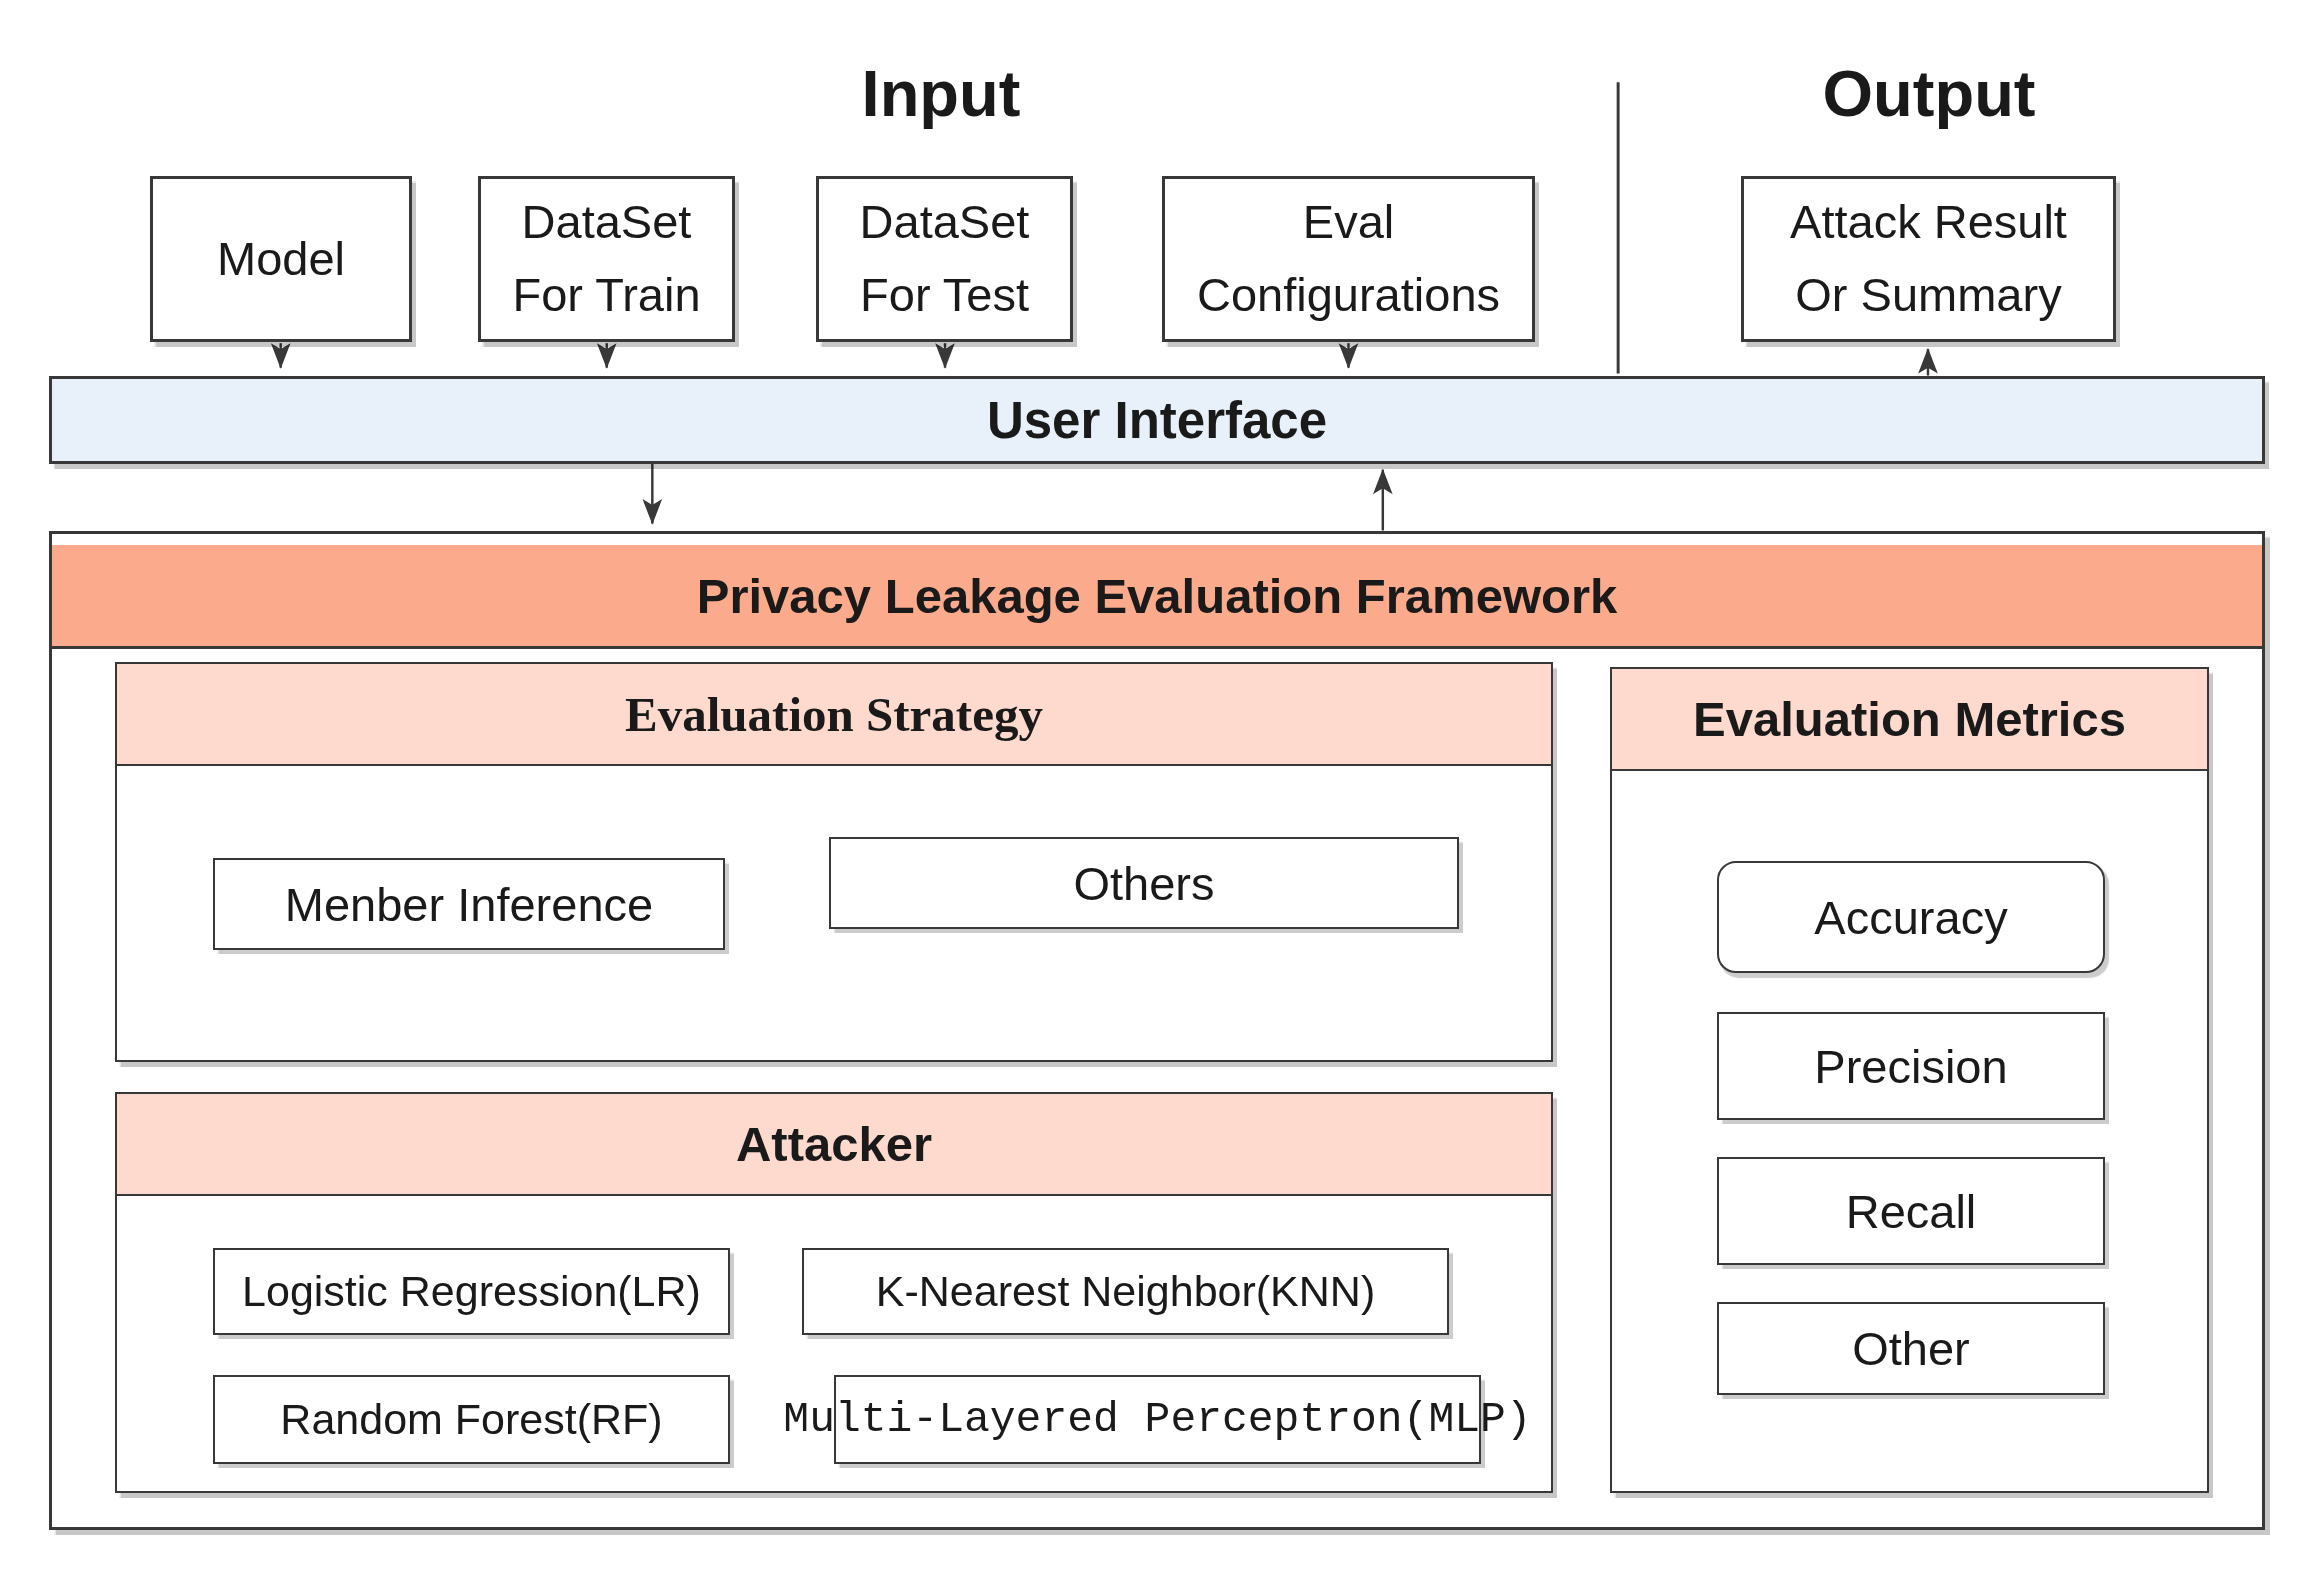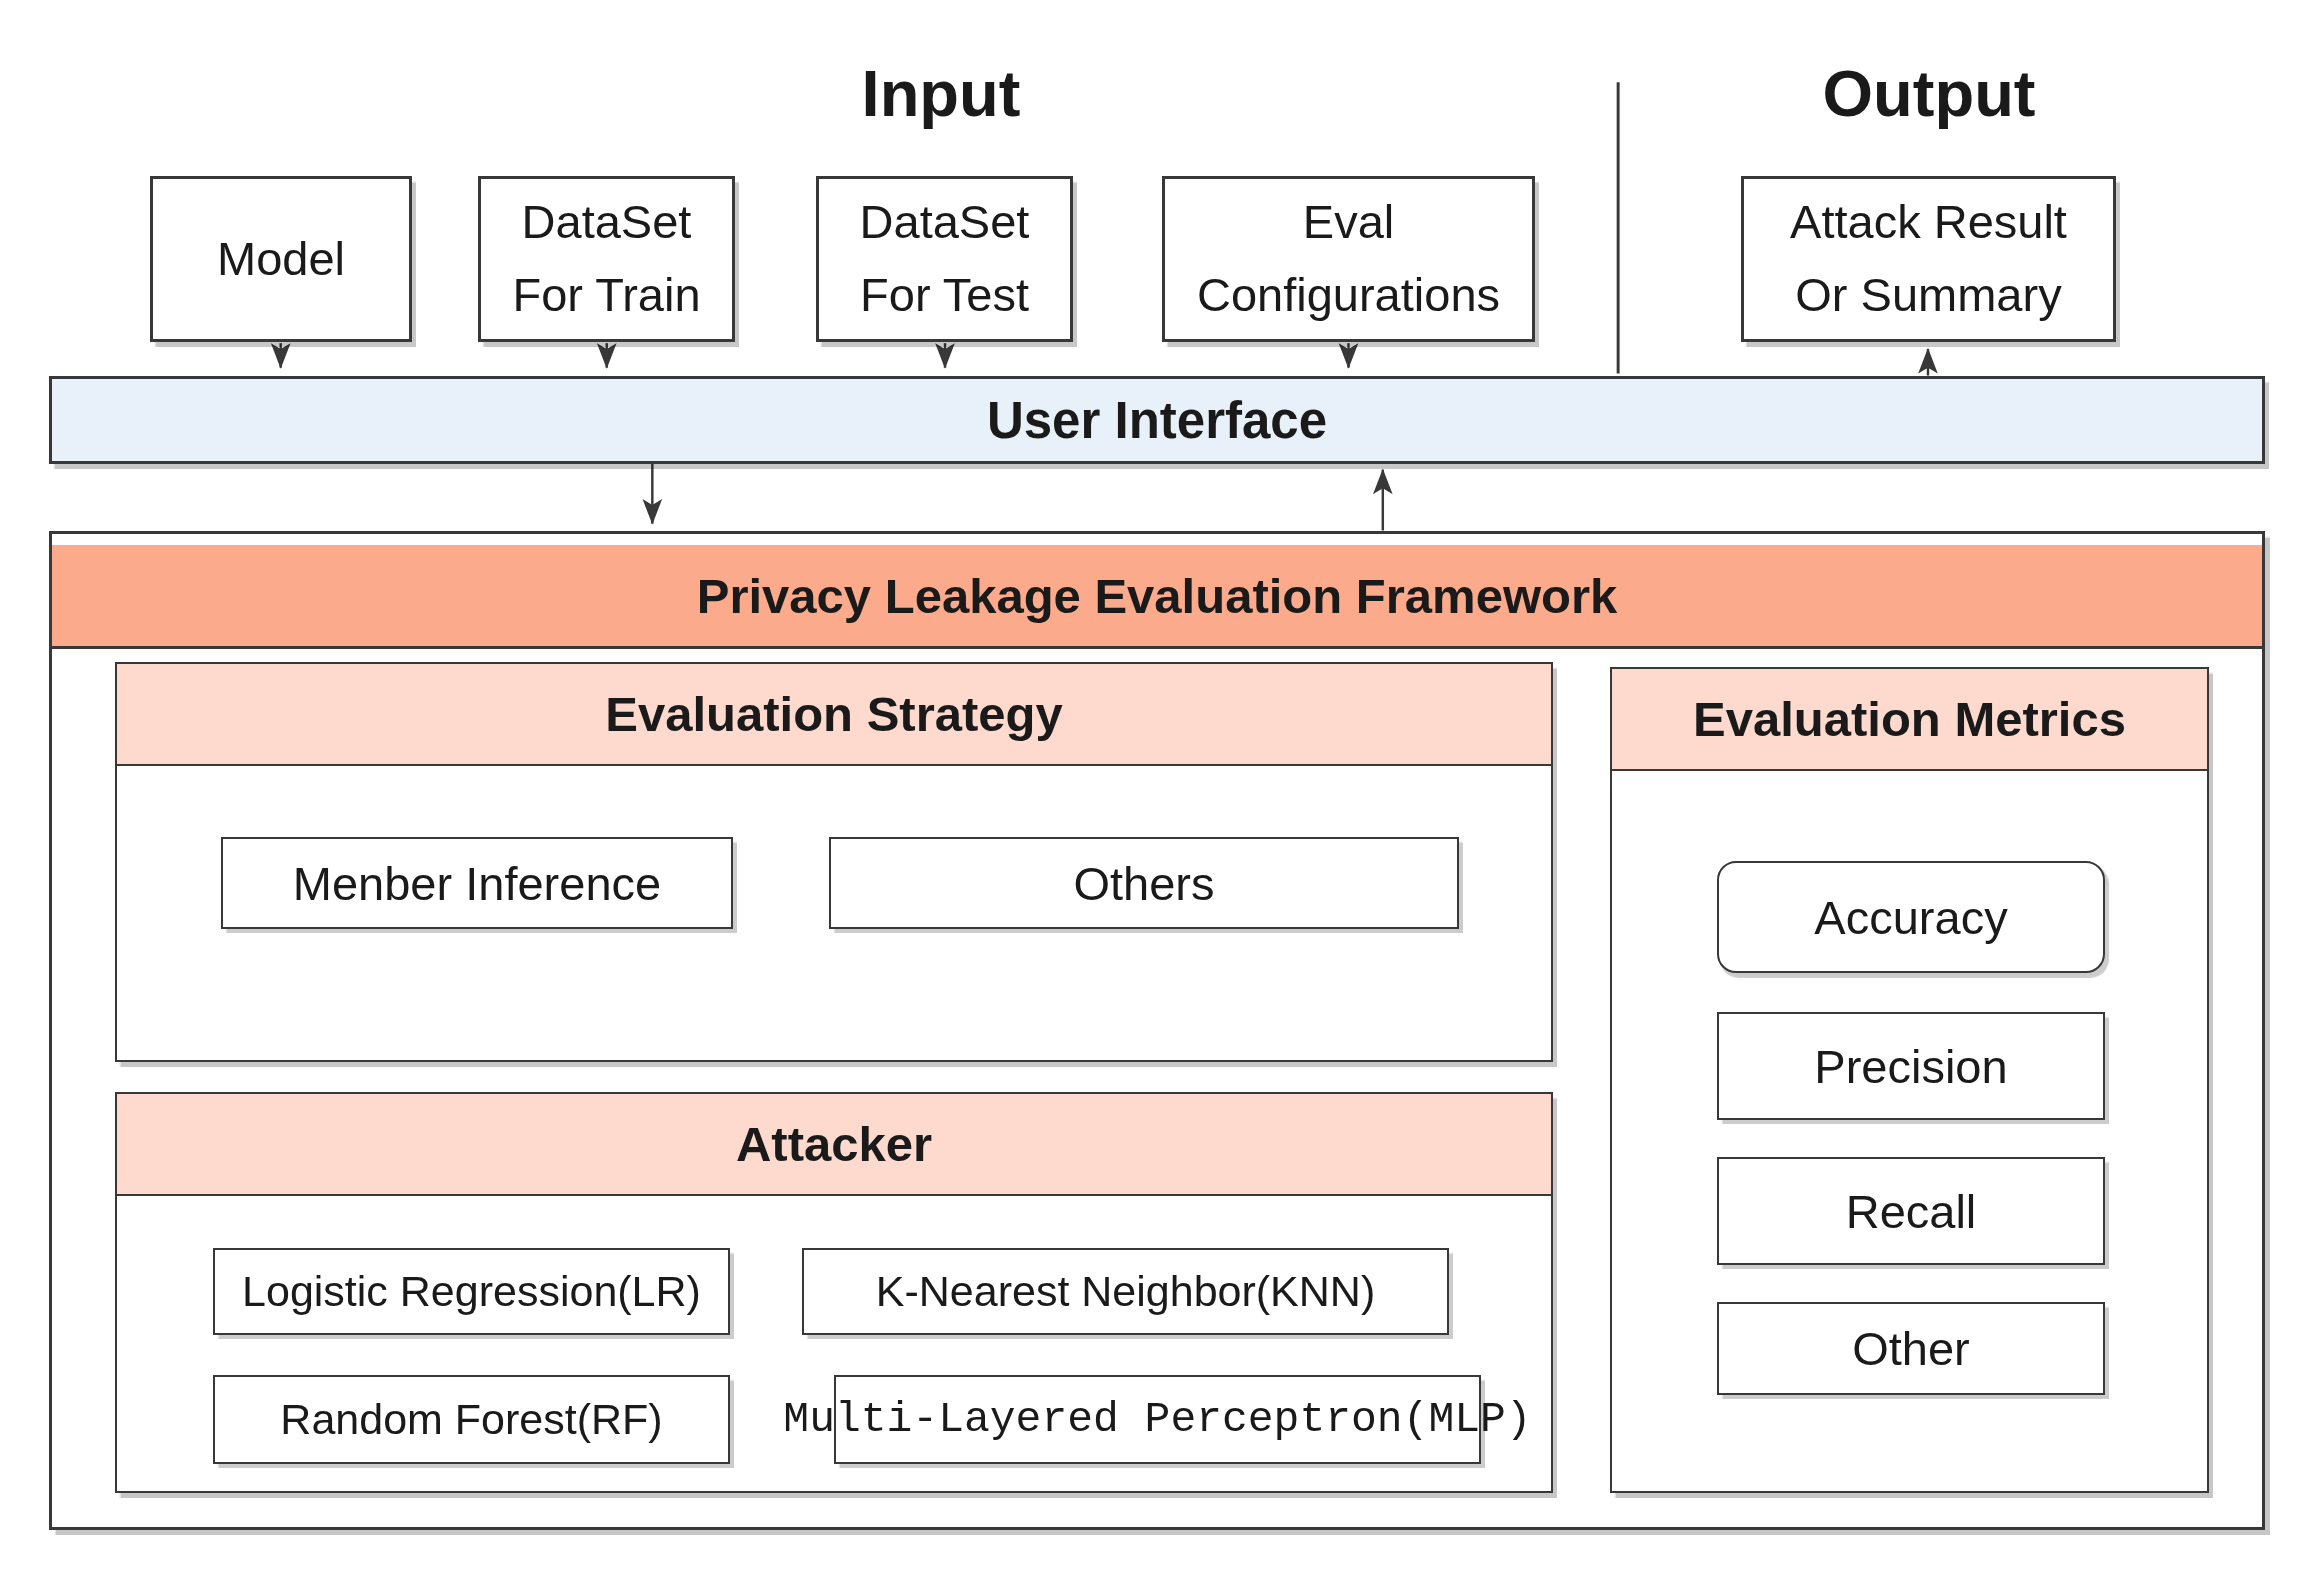--- a/index.html
+++ b/index.html
@@ -110,26 +110,26 @@
   <div class="bar ui-bar" style="left:49px;top:376px;width:2216px;height:88px;">
     <span>User Interface</span>
   </div>
 
   <div class="framework" style="left:49px;top:531px;width:2216px;height:999px;">
     <div class="framework-header">
       <span>Privacy Leakage Evaluation Framework</span>
     </div>
   </div>
 
-  <div class="panel" style="left:115px;top:662px;width:1438px;height:400px;">
+  <div class="panel" style="left:115px;top:662px;width:1438px;height:400px;font-family:Liberation Serif, serif;">
     <div class="panel-header">
       <span>Evaluation Strategy</span>
     </div>
   </div>
-  <div class="item" style="left:213px;top:837px;width:512px;height:92px;margin-left:8px;">
+  <div class="item" style="left:213px;top:858px;width:512px;height:92px;">
     <span>Menber Inference</span>
   </div>
   <div class="item" style="left:829px;top:837px;width:630px;height:92px;">
     <span>Others</span>
   </div>
 
   <div class="panel" style="left:115px;top:1092px;width:1438px;height:401px;">
     <div class="panel-header">
       <span>Attacker</span>
     </div>

